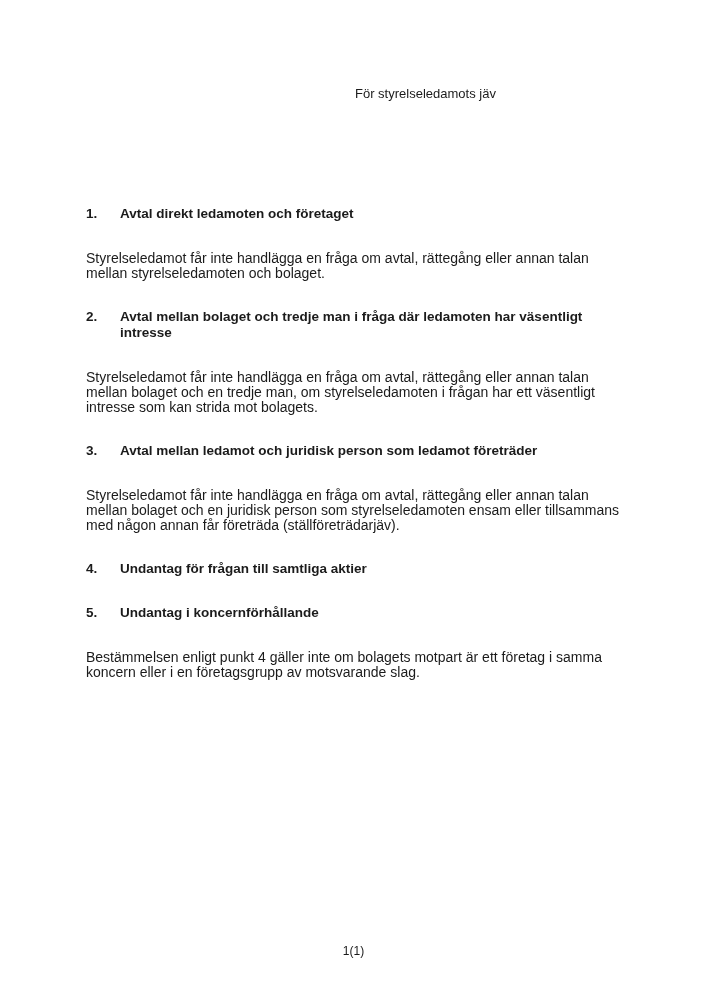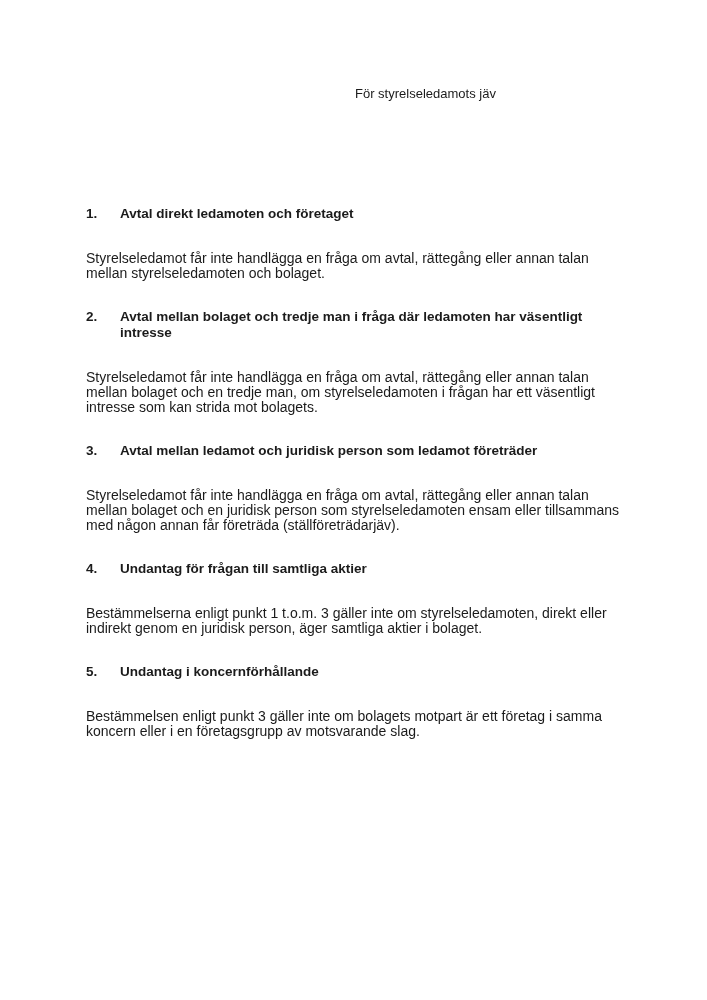--- a/index.html
+++ b/index.html
@@ -106,27 +106,29 @@
           <span class="section-heading-text">Avtal mellan ledamot och juridisk person som ledamot företräder</span>
         </div>
         <p class="section-body">Styrelseledamot får inte handlägga en fråga om avtal, rättegång eller annan talan mellan bolaget och en juridisk person som styrelseledamoten ensam eller tillsammans med någon annan får företräda (ställföreträdarjäv).</p>
       </section>
 
       <section class="section">
         <div class="section-heading">
           <span class="section-number">4.</span>
           <span class="section-heading-text">Undantag för frågan till samtliga aktier</span>
         </div>
-        <p class="section-body">Bestämmelserna enligt punkt 1 t.o.m. 3 gäller inte om styrelseledamoten, direkt eller indirekt genom en juridisk person, äger samtliga aktier i bolaget.</p>
       </section>
 
       <section class="section">
         <div class="section-heading">
           <span class="section-number">5.</span>
           <span class="section-heading-text">Undantag i koncernförhållande</span>
         </div>
-        <p class="section-body">Bestämmelsen enligt punkt 3 gäller inte om bolagets motpart är ett företag i samma koncern eller i en företagsgrupp av motsvarande slag.</p>
+        <p class="section-body">Bestämmelsen enligt punkt 4 gäller inte om bolagets motpart är ett företag i samma koncern eller i en företagsgrupp av motsvarande slag.</p>
       </section>
     </div>
   </main>
 
+  <footer class="doc-footer">
+    <span>1(1)</span>
+  </footer>
 
 </div>
 
 </body></html>

